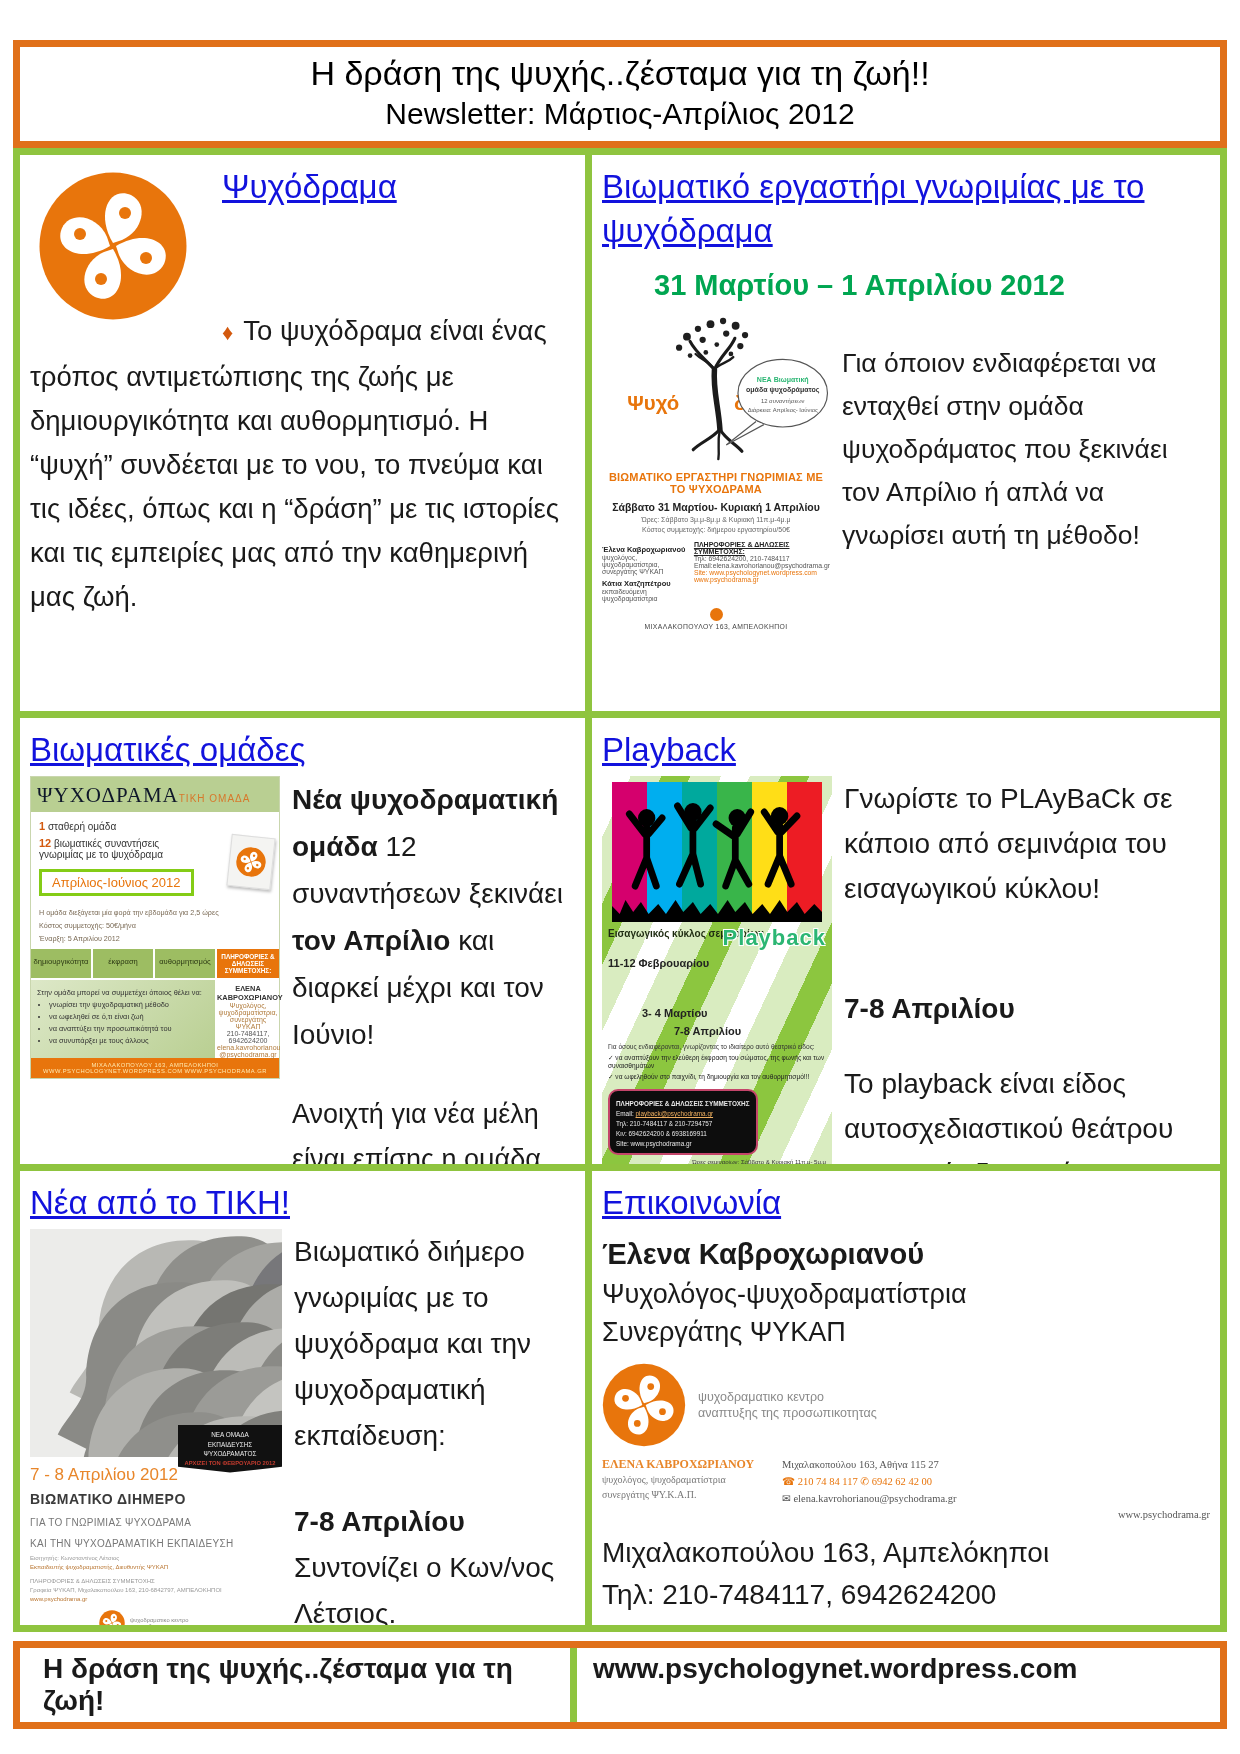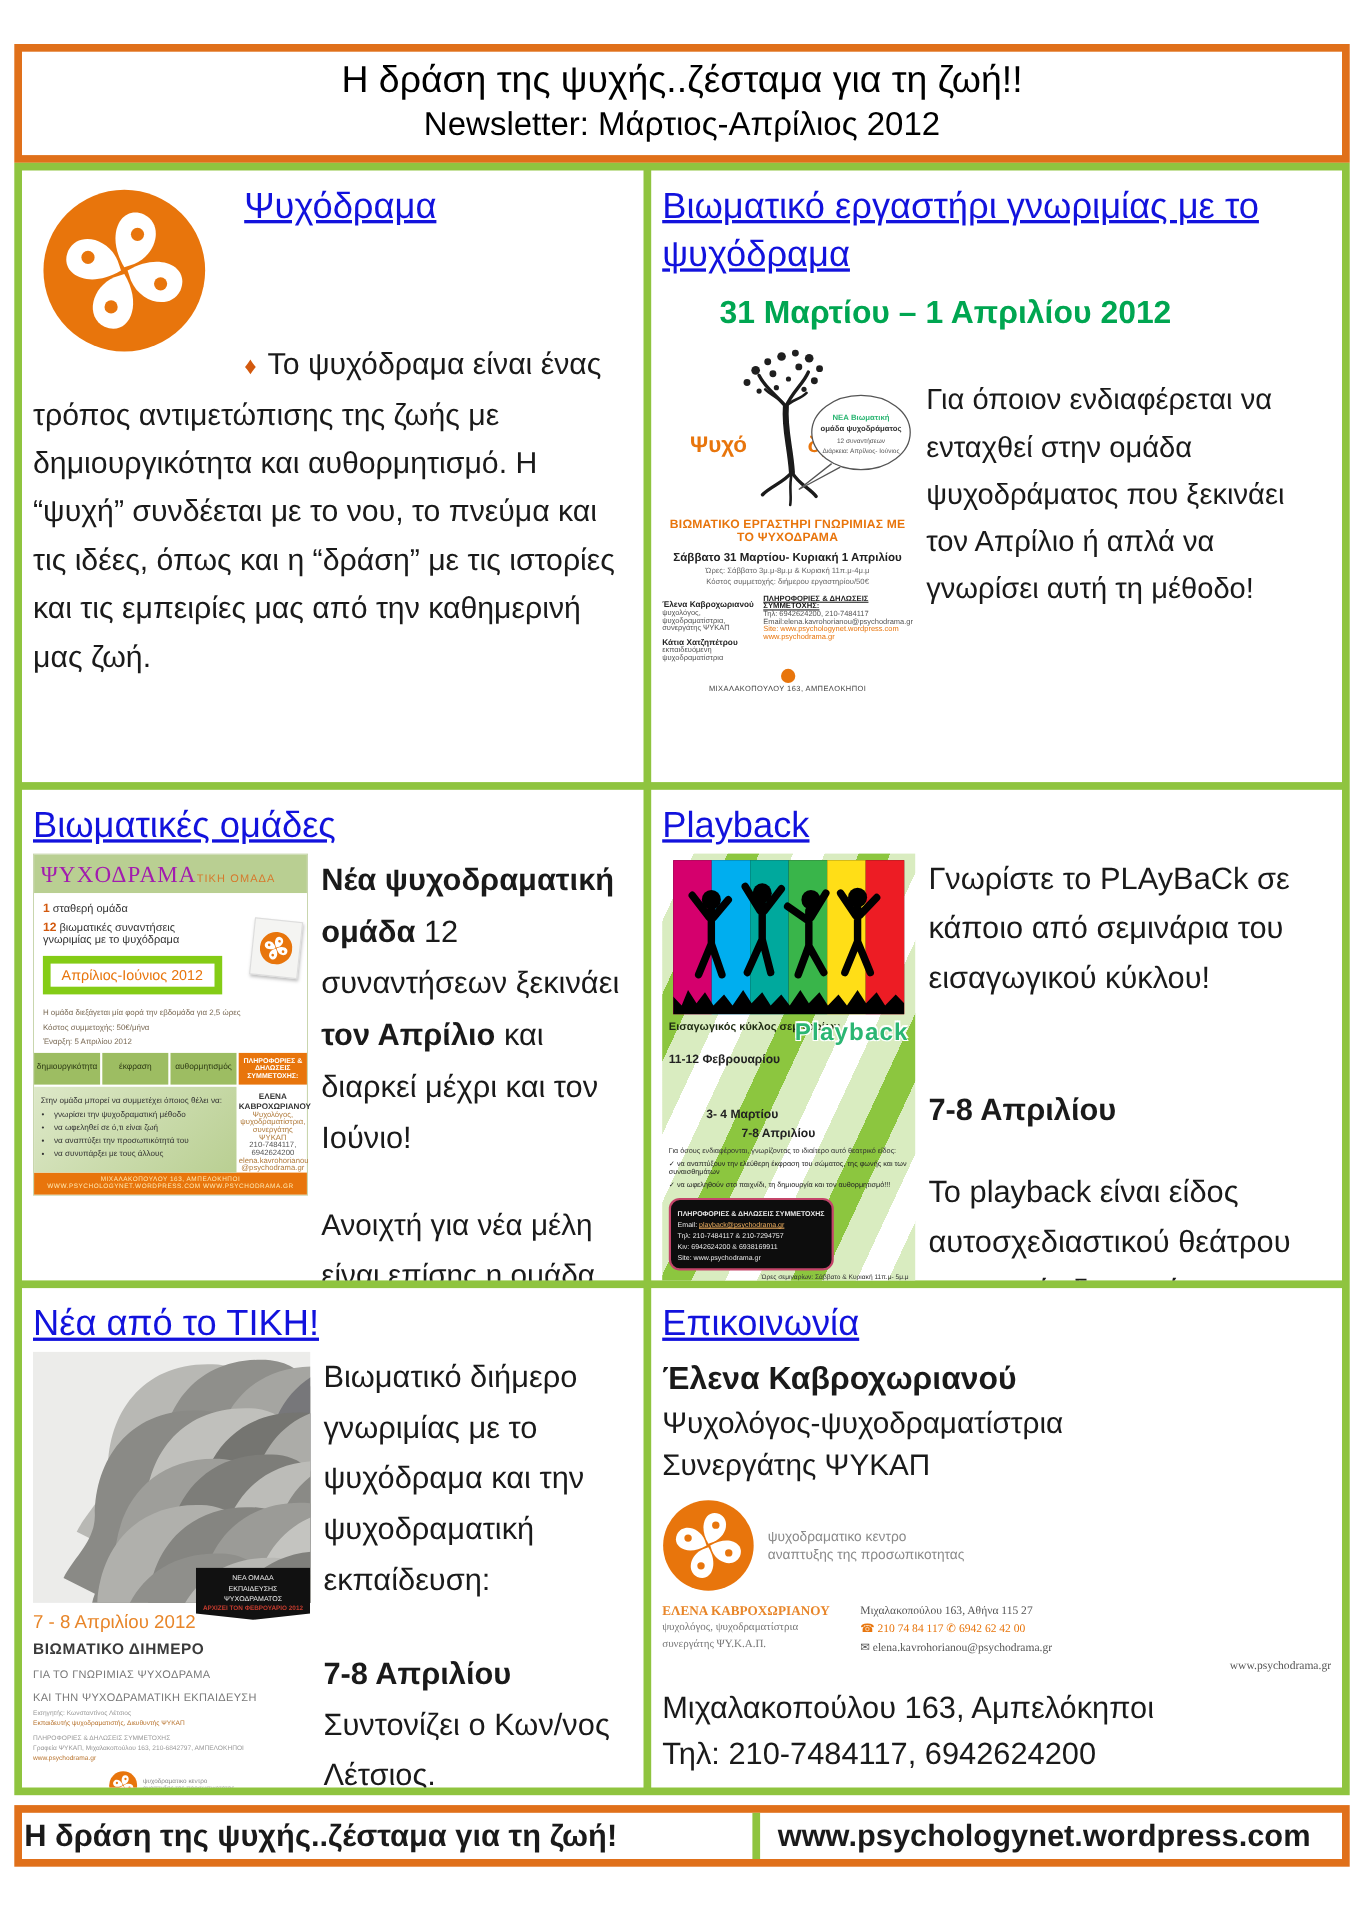--- a/index.html
+++ b/index.html
@@ -42,26 +42,26 @@
   .flyer1 .nm { font-weight:bold; color:#222; font-size:7.5px; margin-top:4px; }
   .flyer1 .rl { color:#555; font-size:6.8px; }
   .flyer1 .inf-t { font-weight:bold; text-decoration:underline; color:#222; font-size:7px; }
   .flyer1 .lnk { color:#E8750C; font-size:6.8px; }
   .flyer1 .dot { width:13px; height:13px; border-radius:50%; background:#E8750C; margin:6px auto 2px; }
   .flyer1 .addr { font-size:6.8px; letter-spacing:.4px; color:#444; }
   .c2 .aside { font-size:26.5px; line-height:43px; margin-top:32px; }
   
   .flyer2 { width:250px; flex:0 0 250px; border:1px solid #c9d6ae; font-size:8px; }
   .flyer2 .hd { background:#B9CF92; padding:6px 6px 4px; }
-  .flyer2 .hd .big { font-family:"Liberation Serif", serif; color:#a21caf; font-size:21px; letter-spacing:1px; }
+  .flyer2 .hd .big { font-family:"Liberation Serif", serif; color:#0f172a; font-size:21px; letter-spacing:1px; }
   .flyer2 .hd .sfx { color:#D7782B; font-size:10px; letter-spacing:1px; }
   .flyer2 .bd { background:#fff; padding:8px 8px 6px; position:relative; min-height:118px; }
   .flyer2 .num { color:#D3590E; font-weight:bold; font-size:11px; }
   .flyer2 .fact { color:#333; font-size:10px; margin-bottom:5px; }
-  .flyer2 .period { display:inline-block; border:7px solid #84cc16; color:#E8750C; font-size:13px; padding:3px 10px; margin:4px 0 8px; }
+  .flyer2 .period { display:inline-block; border:3px solid #84cc16; color:#E8750C; font-size:13px; padding:3px 10px; margin:4px 0 8px; }
   .flyer2 .sm { color:#7a6a55; font-size:7.2px; margin-top:4px; }
   .flyer2 .photocard { position:absolute; right:6px; top:24px; width:44px; height:52px; background:#f4f4f2; border:1px solid #ddd; box-shadow:1px 2px 3px rgba(0,0,0,.25); transform:rotate(6deg); display:flex; align-items:center; justify-content:center; }
   .flyer2 .mid { display:grid; grid-template-columns:1fr 1fr 1fr 62px; gap:2px; }
   .flyer2 .tag { background:#9DBD62; color:#2d3a14; font-size:7.6px; padding:8px 2px; text-align:center; }
   .flyer2 .infbox { background:#E8750C; color:#fff; font-weight:bold; font-size:6.4px; padding:4px 3px; text-align:center; }
   .flyer2 .low { display:grid; grid-template-columns:1fr 62px; gap:2px; margin-top:2px; }
   .flyer2 .who { background:linear-gradient(135deg,#dde8c8,#b9cf92); padding:8px 6px; color:#333; font-size:7.4px; }
   .flyer2 .who li { margin-left:12px; margin-top:3px; }
   .flyer2 .ctc { font-size:7px; text-align:center; color:#555; padding-top:4px; }
   .flyer2 .ctc .n { font-weight:bold; color:#333; font-size:7.4px; }
@@ -112,21 +112,21 @@
   .c6 .logo-row .cap { font-size:12.5px; color:#8a8a8a; line-height:1.3; }
   .c6 .card { display:grid; grid-template-columns:170px 1fr; gap:10px; margin:10px 0 8px; align-items:start; }
   .c6 .card .cn { color:#E8862A; font-weight:bold; font-size:12px; font-family:"Liberation Serif", serif; }
   .c6 .card .cr { color:#777; font-size:10px; font-family:"Liberation Serif", serif; line-height:1.5; }
   .c6 .card .ri { color:#555; font-size:10.5px; font-family:"Liberation Serif", serif; line-height:1.6; }
   .c6 .card .oi { color:#E8750C; }
   .c6 .big { font-size:28px; line-height:42px; }
   .c6 .big a { color:#1212DD; }
   
   .footbar { margin:9px 13px 0; border:7px solid #E0701A; background:#fff; display:flex; }
-  .footbar .fl { width:664px; padding:5px 2px; font-weight:bold; font-size:28px; }
+  .footbar .fl { width:550px; padding:5px 23px; font-weight:bold; font-size:28px; }
   .footbar .divider { width:7px; background:#8FC43F; }
   .footbar .fr { flex:1; padding:5px 16px; font-weight:bold; font-size:28px; }
 </style>
 </head>
 <body>
 
 <svg width="0" height="0" style="position:absolute" aria-hidden="true">
   <defs>
     <symbol id="pd-logo" viewBox="0 0 100 100">
       <circle cx="50" cy="50" r="49" fill="#E8750C"></circle>

